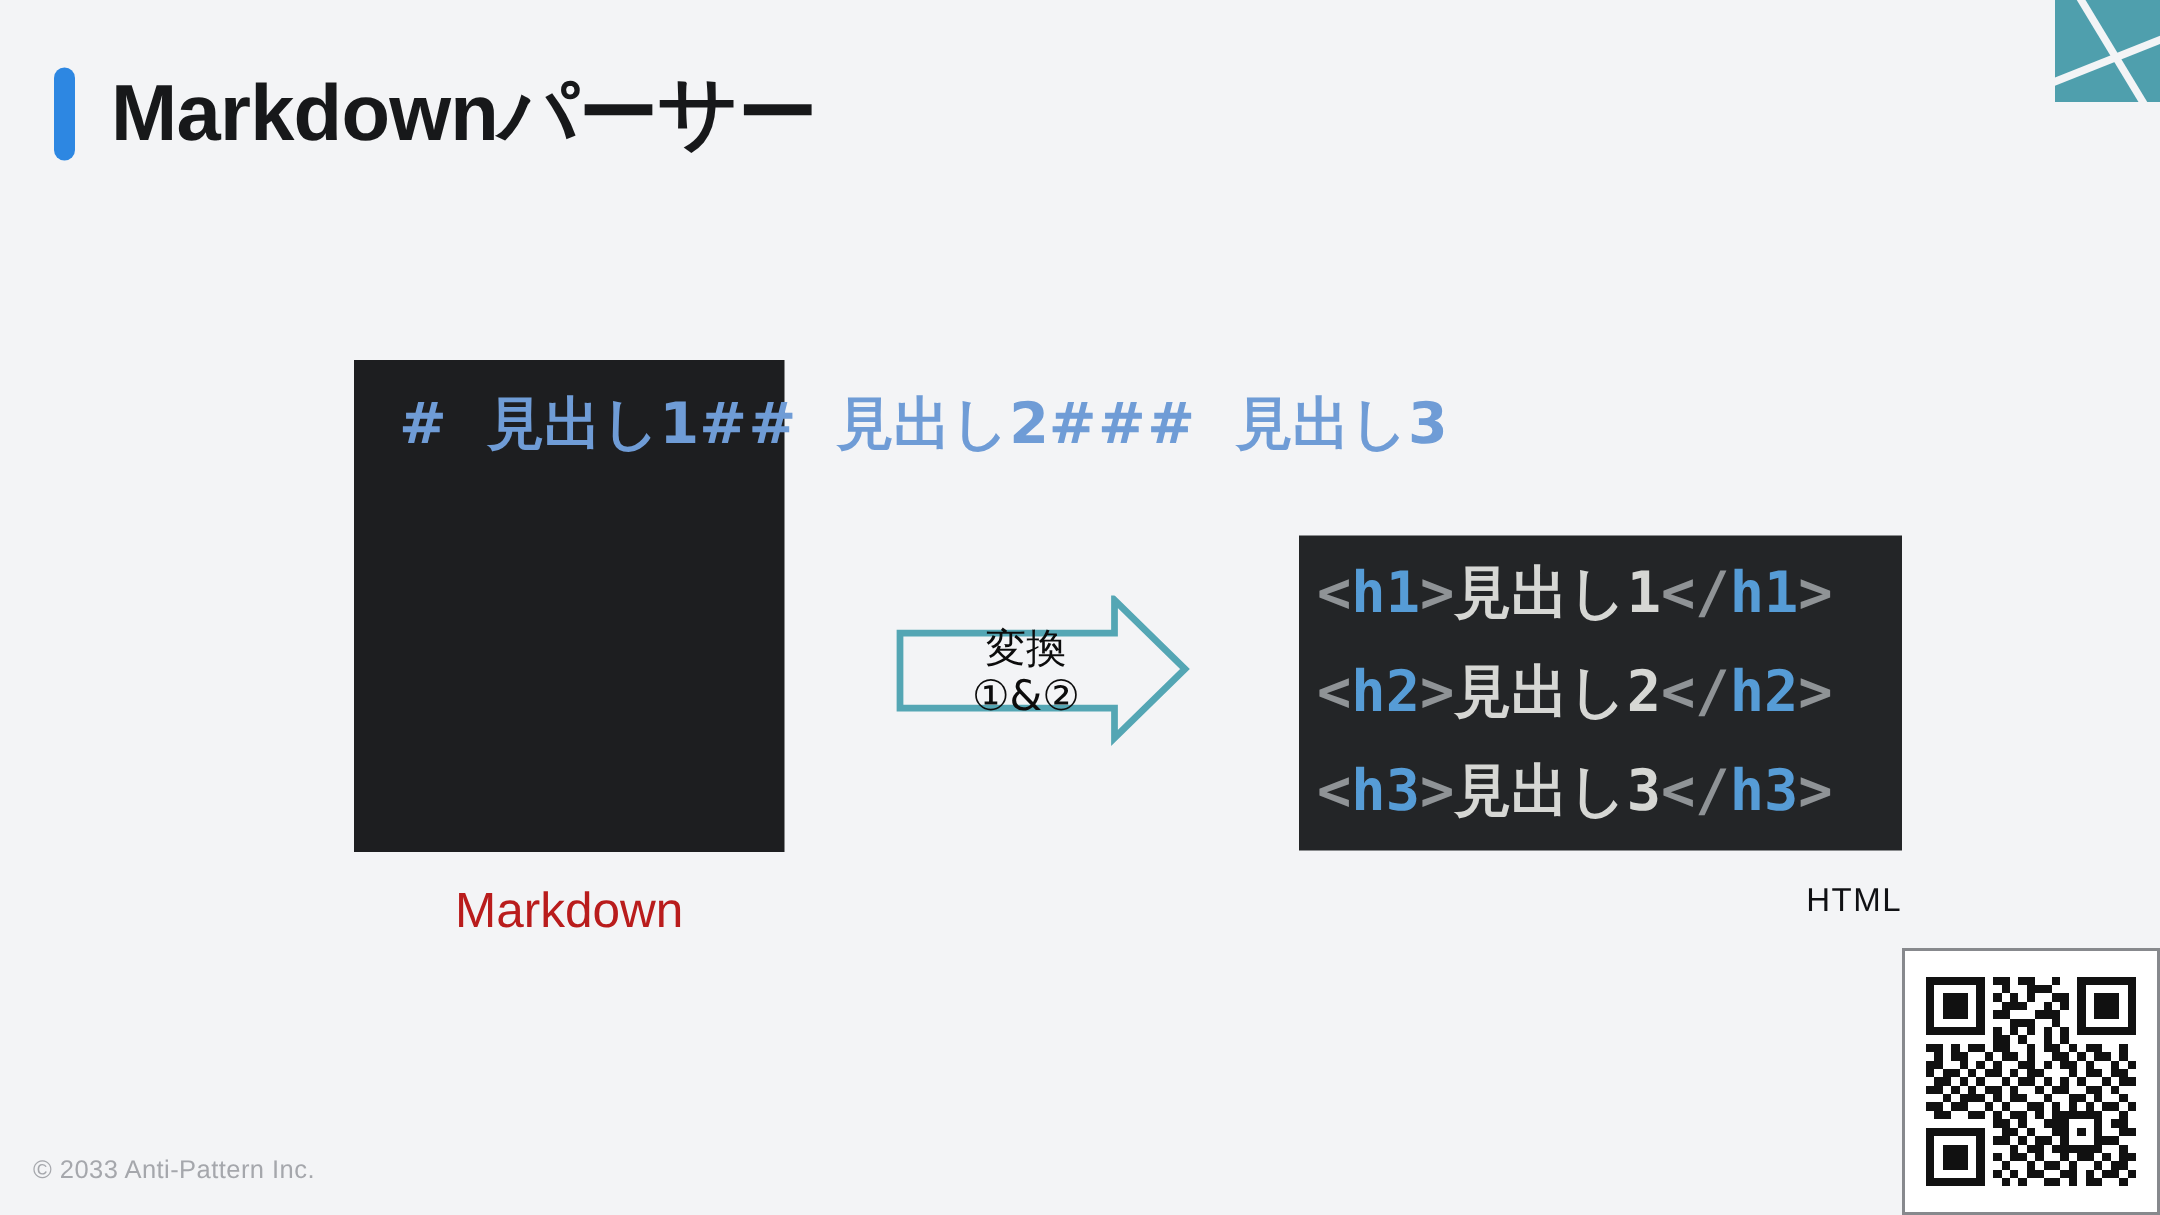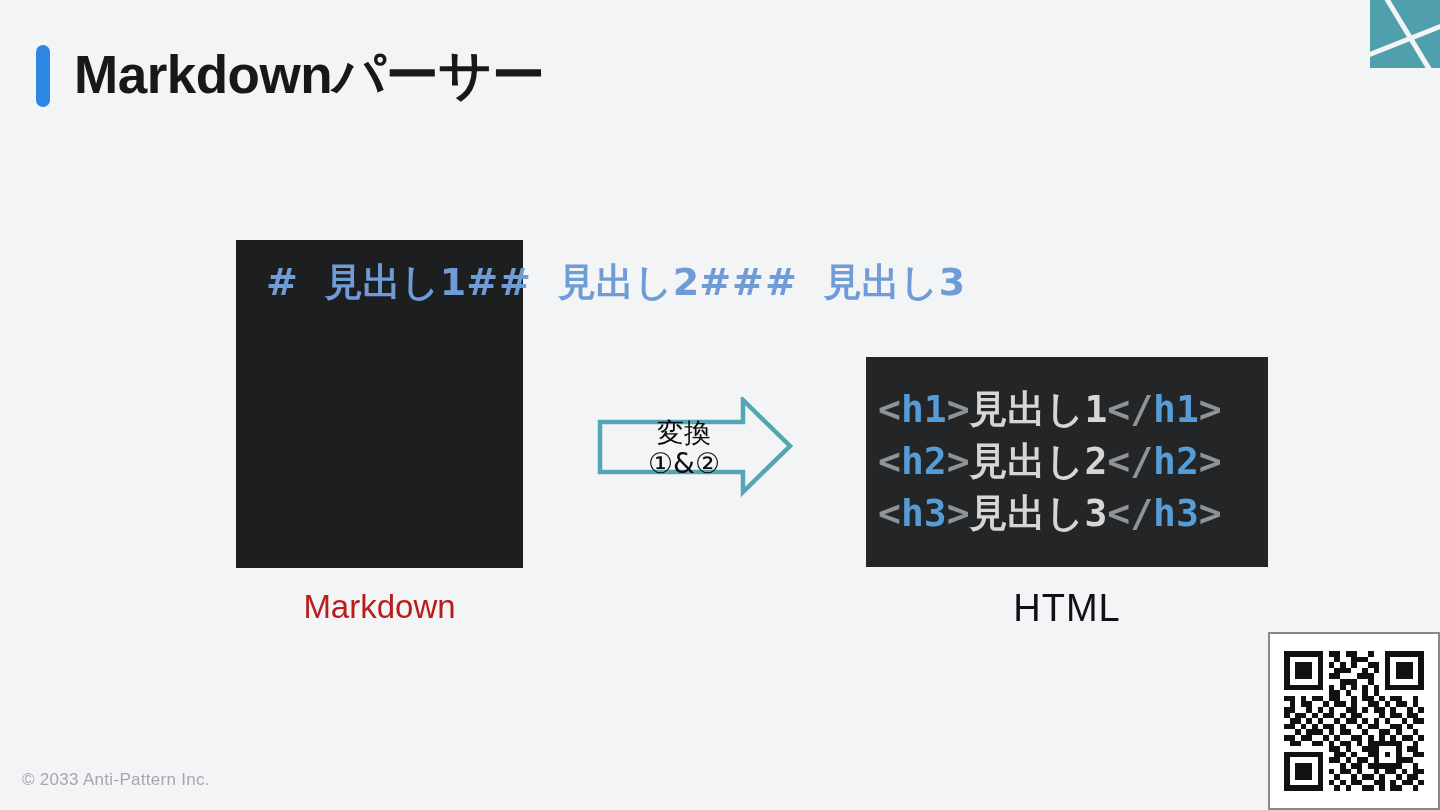--- a/index.html
+++ b/index.html
@@ -37,21 +37,21 @@
     font-weight: 700; font-size: 38px; line-height: 1.1;
     color: var(--markdown-blue, #6f9cd6); white-space: nowrap;
   }
   .md-hash { margin-right: 26px; letter-spacing: 1px; }
 
   
   .html-panel {
     position: absolute; left: 866px; top: 357px; width: 402px; height: 210px;
     background: var(--panel-dark-html, #232527);
     display: flex; flex-direction: column; justify-content: center;
-    padding: 6px 10px 6px 12px; gap: 10px;
+    padding: 6px 10px 6px 12px; gap: 24px;
   }
   .html-line {
     font-family: "DejaVu Sans Mono", "DejaVu Sans", monospace;
     font-weight: 700; font-size: 38px; line-height: 1.1; white-space: nowrap;
   }
   .tok-br  { color: var(--html-bracket-gray, #8f9396); }
   .tok-tag { color: var(--html-tag-blue, #569cd6); }
   .tok-txt { color: var(--html-text, #d6d7d4); }
 
   
@@ -63,21 +63,21 @@
   .arrow-label .l1 { font-size: 27px; line-height: 30px; font-family: "DejaVu Sans", sans-serif; }
   .arrow-label .l2 { font-size: 28px; line-height: 31px; font-family: "DejaVu Sans", sans-serif; }
 
   
   .md-caption {
     position: absolute; left: 236px; top: 588px; width: 287px;
     text-align: center; font-size: 33px; color: #b91c1c;
   }
   .html-caption {
     position: absolute; left: 866px; top: 587px; width: 402px;
-    text-align: center; font-size: 38px; letter-spacing: 1px; color: #101114;
+    text-align: right; font-size: 22px; letter-spacing: 1px; color: #101114;
   }
 
   
   .footer {
     position: absolute; left: 22px; top: 770px;
     font-size: 17px; letter-spacing: 0.3px; color: var(--footer-gray, #a5a7ac);
   }
 
   
   .qr-box {

